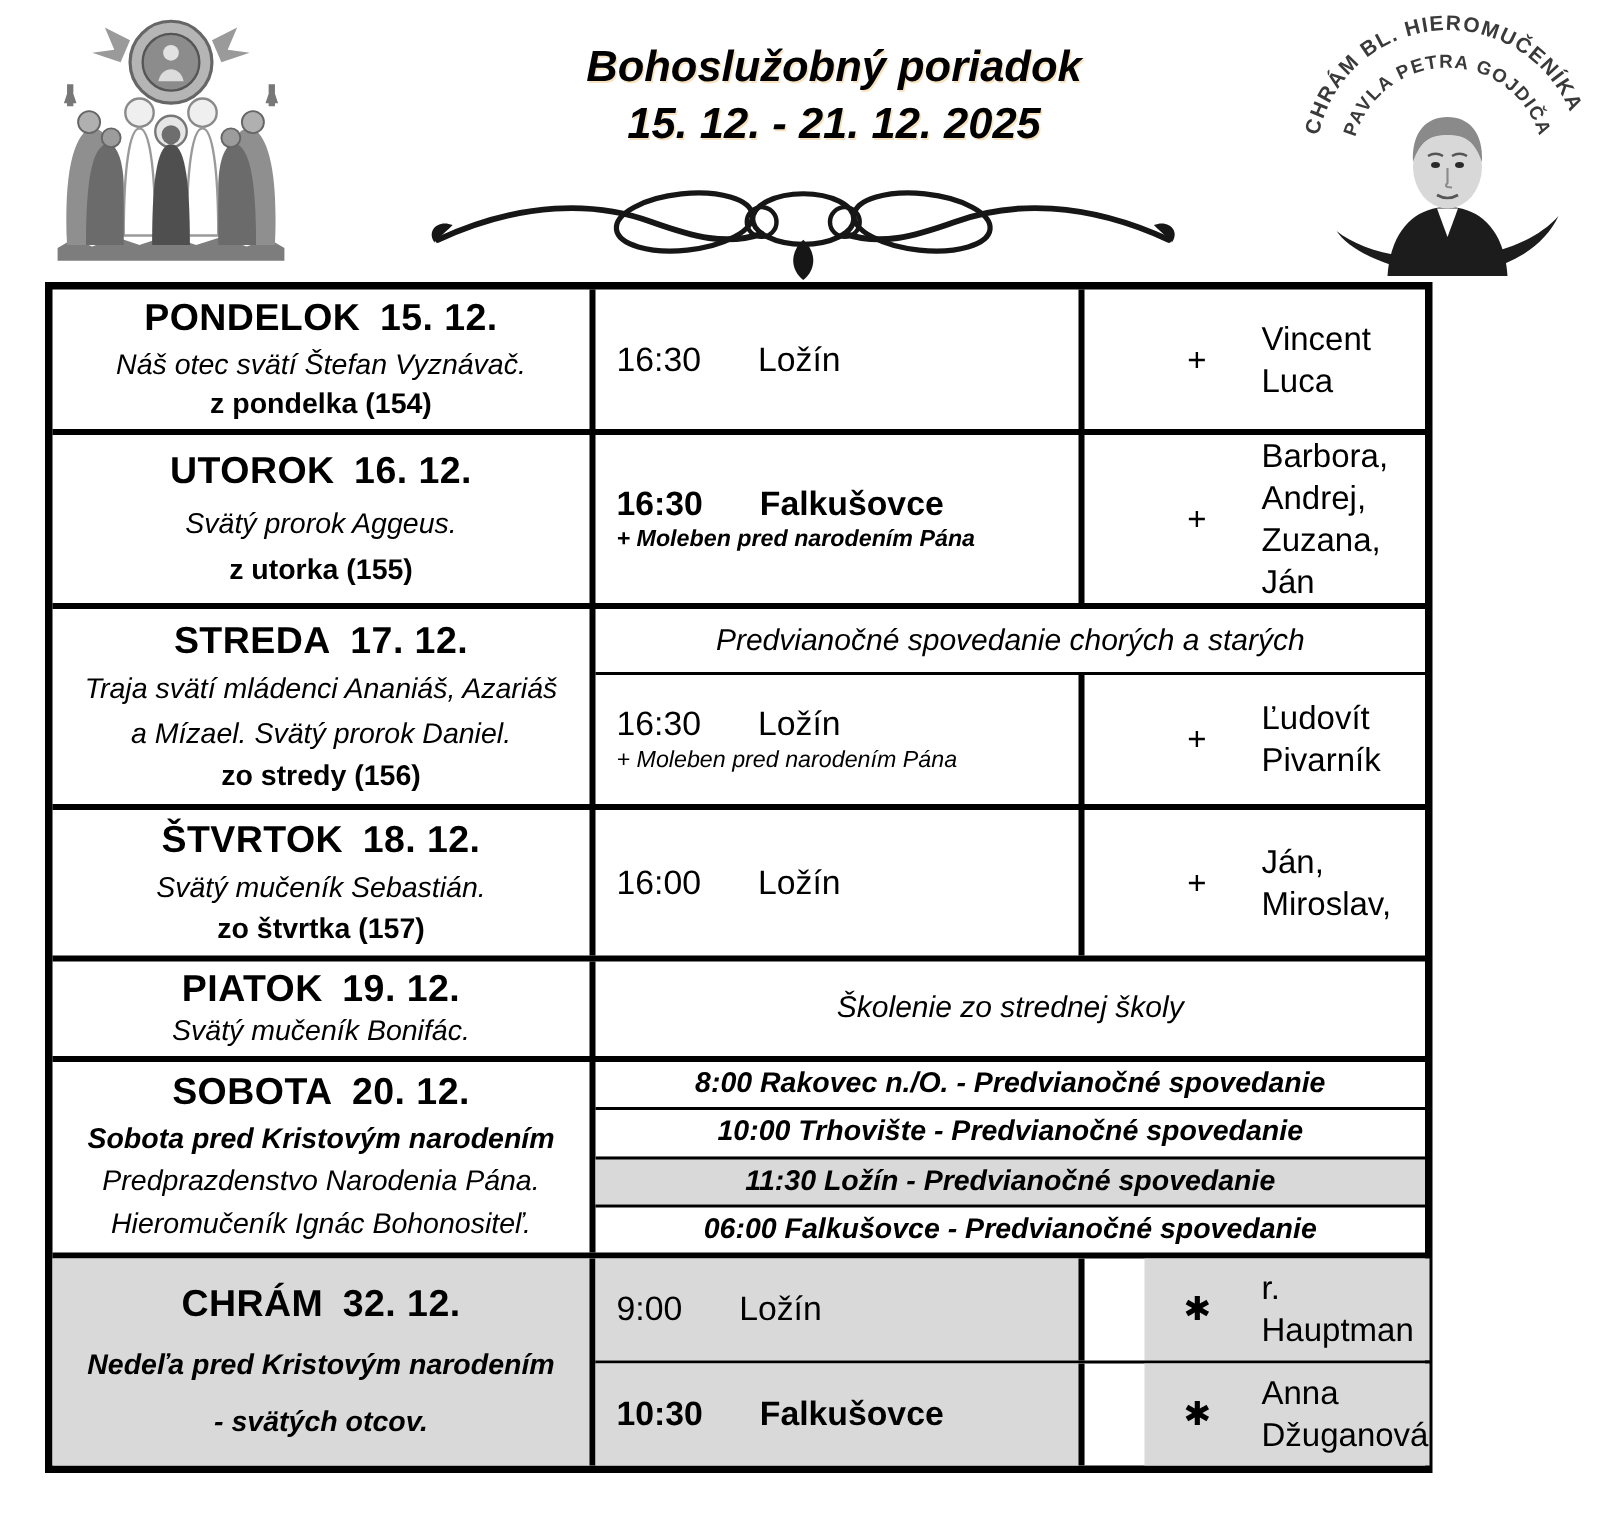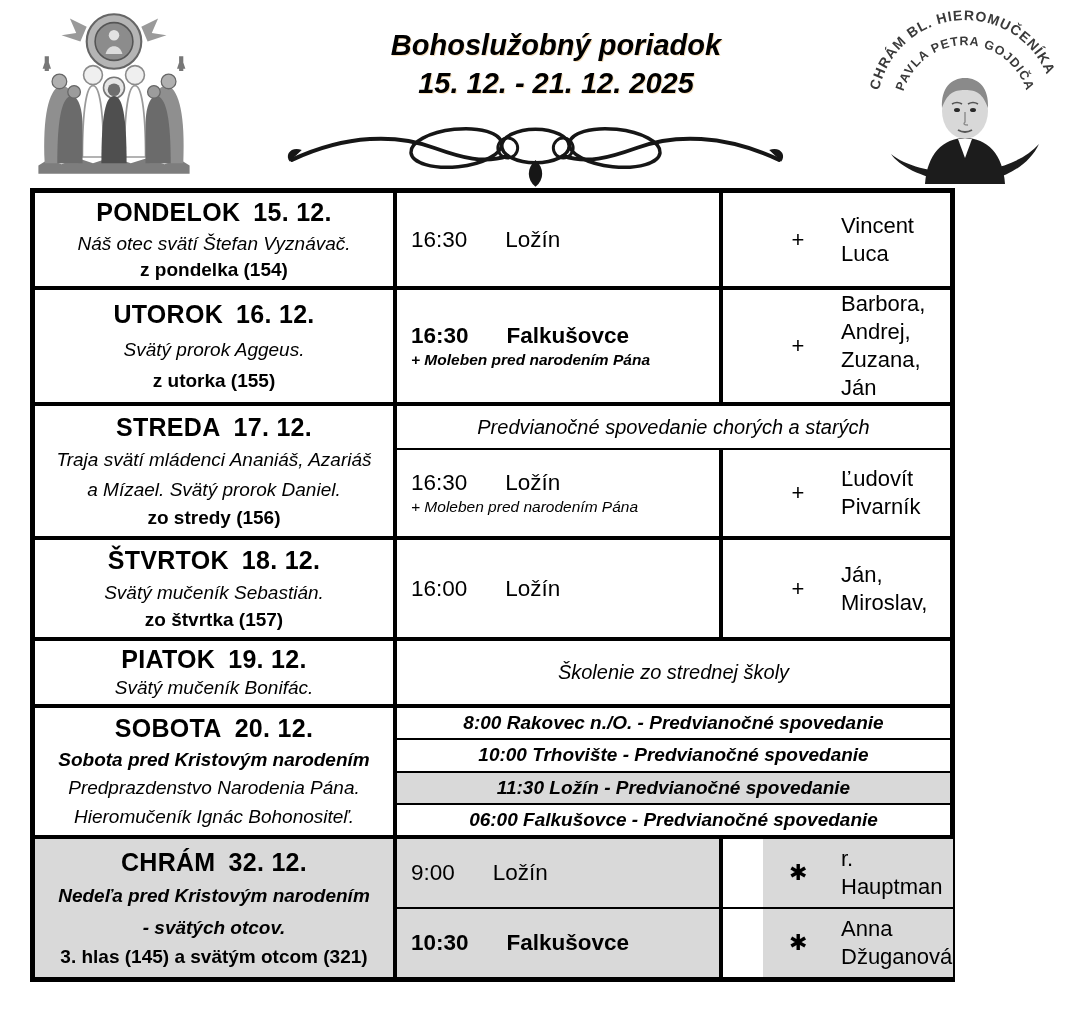--- a/index.html
+++ b/index.html
@@ -266,21 +266,20 @@
       <div class="sob-entry hl">11:30  Ložín  -  Predvianočné spovedanie</div>
       <div class="sob-entry">06:00  Falkušovce  -  Predvianočné spovedanie</div>
     </div>
   </div>
 
   <div class="row h7">
     <div class="day gray-bg">
       <div class="day-title"><span>CHRÁM</span><span class="ddate">32. 12.</span></div>
       <div class="feastb">Nedeľa pred Kristovým narodením</div>
       <div class="feastb">- svätých otcov.</div>
-      <div class="typikon">3. hlas (145) a svätým otcom (321)</div>
     </div>
     <div class="rest">
       <div class="subrow">
         <div class="svc gray-bg">
           <div class="tp"><span class="time">9:00</span><span class="place">Ložín</span></div>
         </div>
         <div class="intent gray-bg">
           <span class="sym">✱</span>
           <span class="names">
               <span class="nline">r. Hauptman</span>

